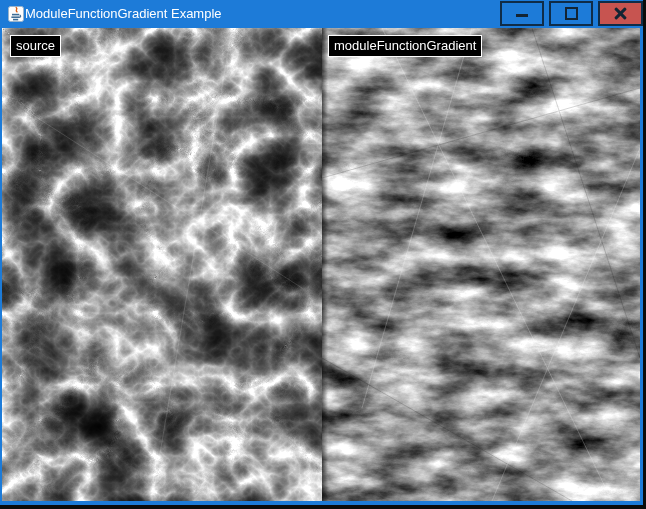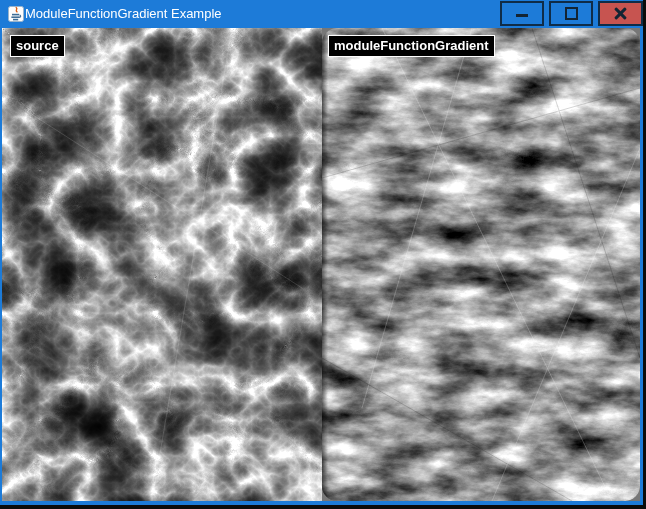--- a/index.html
+++ b/index.html
@@ -41,32 +41,32 @@
   }
   .glyph-x::before{transform:rotate(45deg);}
   .glyph-x::after{transform:rotate(-45deg);}
   
   .content{
     position:absolute;left:2px;top:28px;right:3px;bottom:4px;
     display:flex;background:#777;
   }
   .panel{position:relative;height:100%;overflow:hidden;background:#555;}
   .panel-left{width:320px;flex:0 0 auto;}
-  .panel-right{flex:1 1 auto;border-radius:15px;}
+  .panel-right{flex:1 1 auto;}
   svg.tex{position:absolute;left:0;top:0;width:100%;height:100%;display:block;}
   .seam{
     position:absolute;left:0;top:0;bottom:0;width:6px;
     background:linear-gradient(90deg,rgba(0,0,0,.55),rgba(0,0,0,0));
     pointer-events:none;
   }
   .img-label{
     position:absolute;top:7px;
     background:var(--label_bg,#000);color:var(--label_fg,#fff);
     border:1px solid var(--label_fg,#fff);
-    padding:2px 5px 3px;font-size:13px;line-height:15px;white-space:nowrap;font-weight:bold;
+    padding:2px 5px 3px;font-size:13px;line-height:15px;white-space:nowrap;
   }
   .panel-left .img-label{left:8px;}
   .panel-right .img-label{left:6px;}
 </style>
 </head>
 <body>
 
 <div class="window">
 
   <div class="titlebar">

